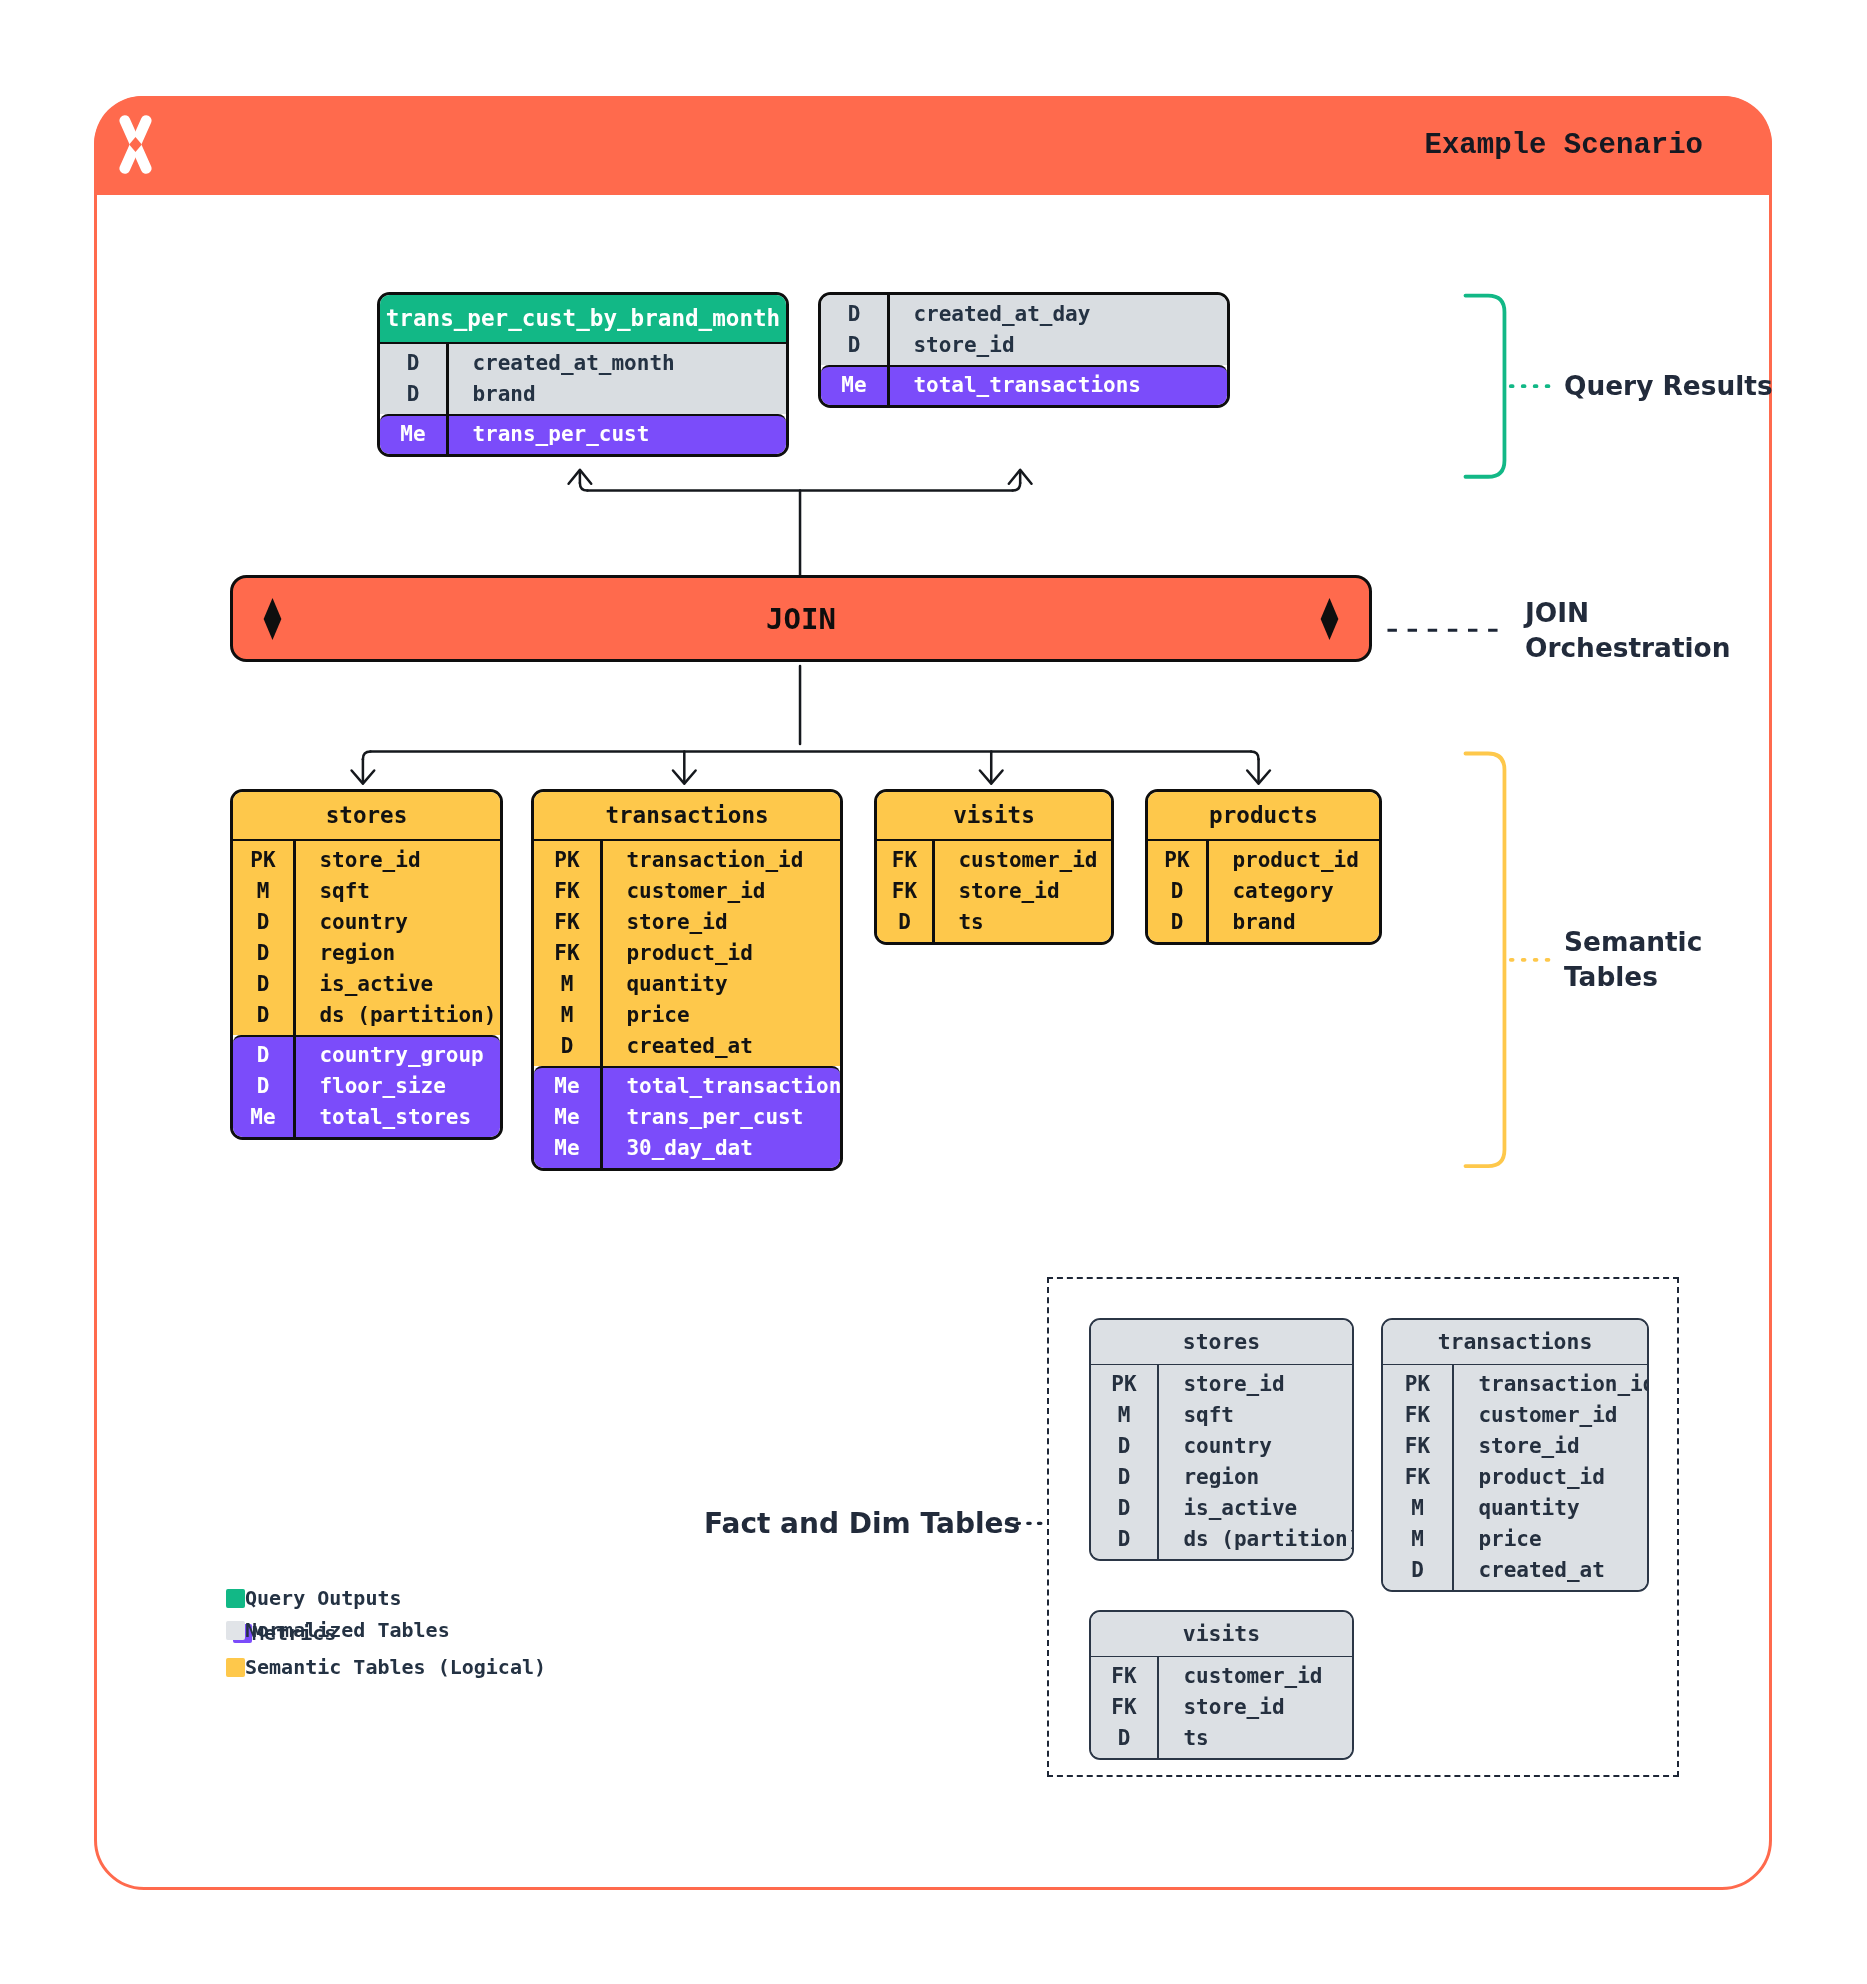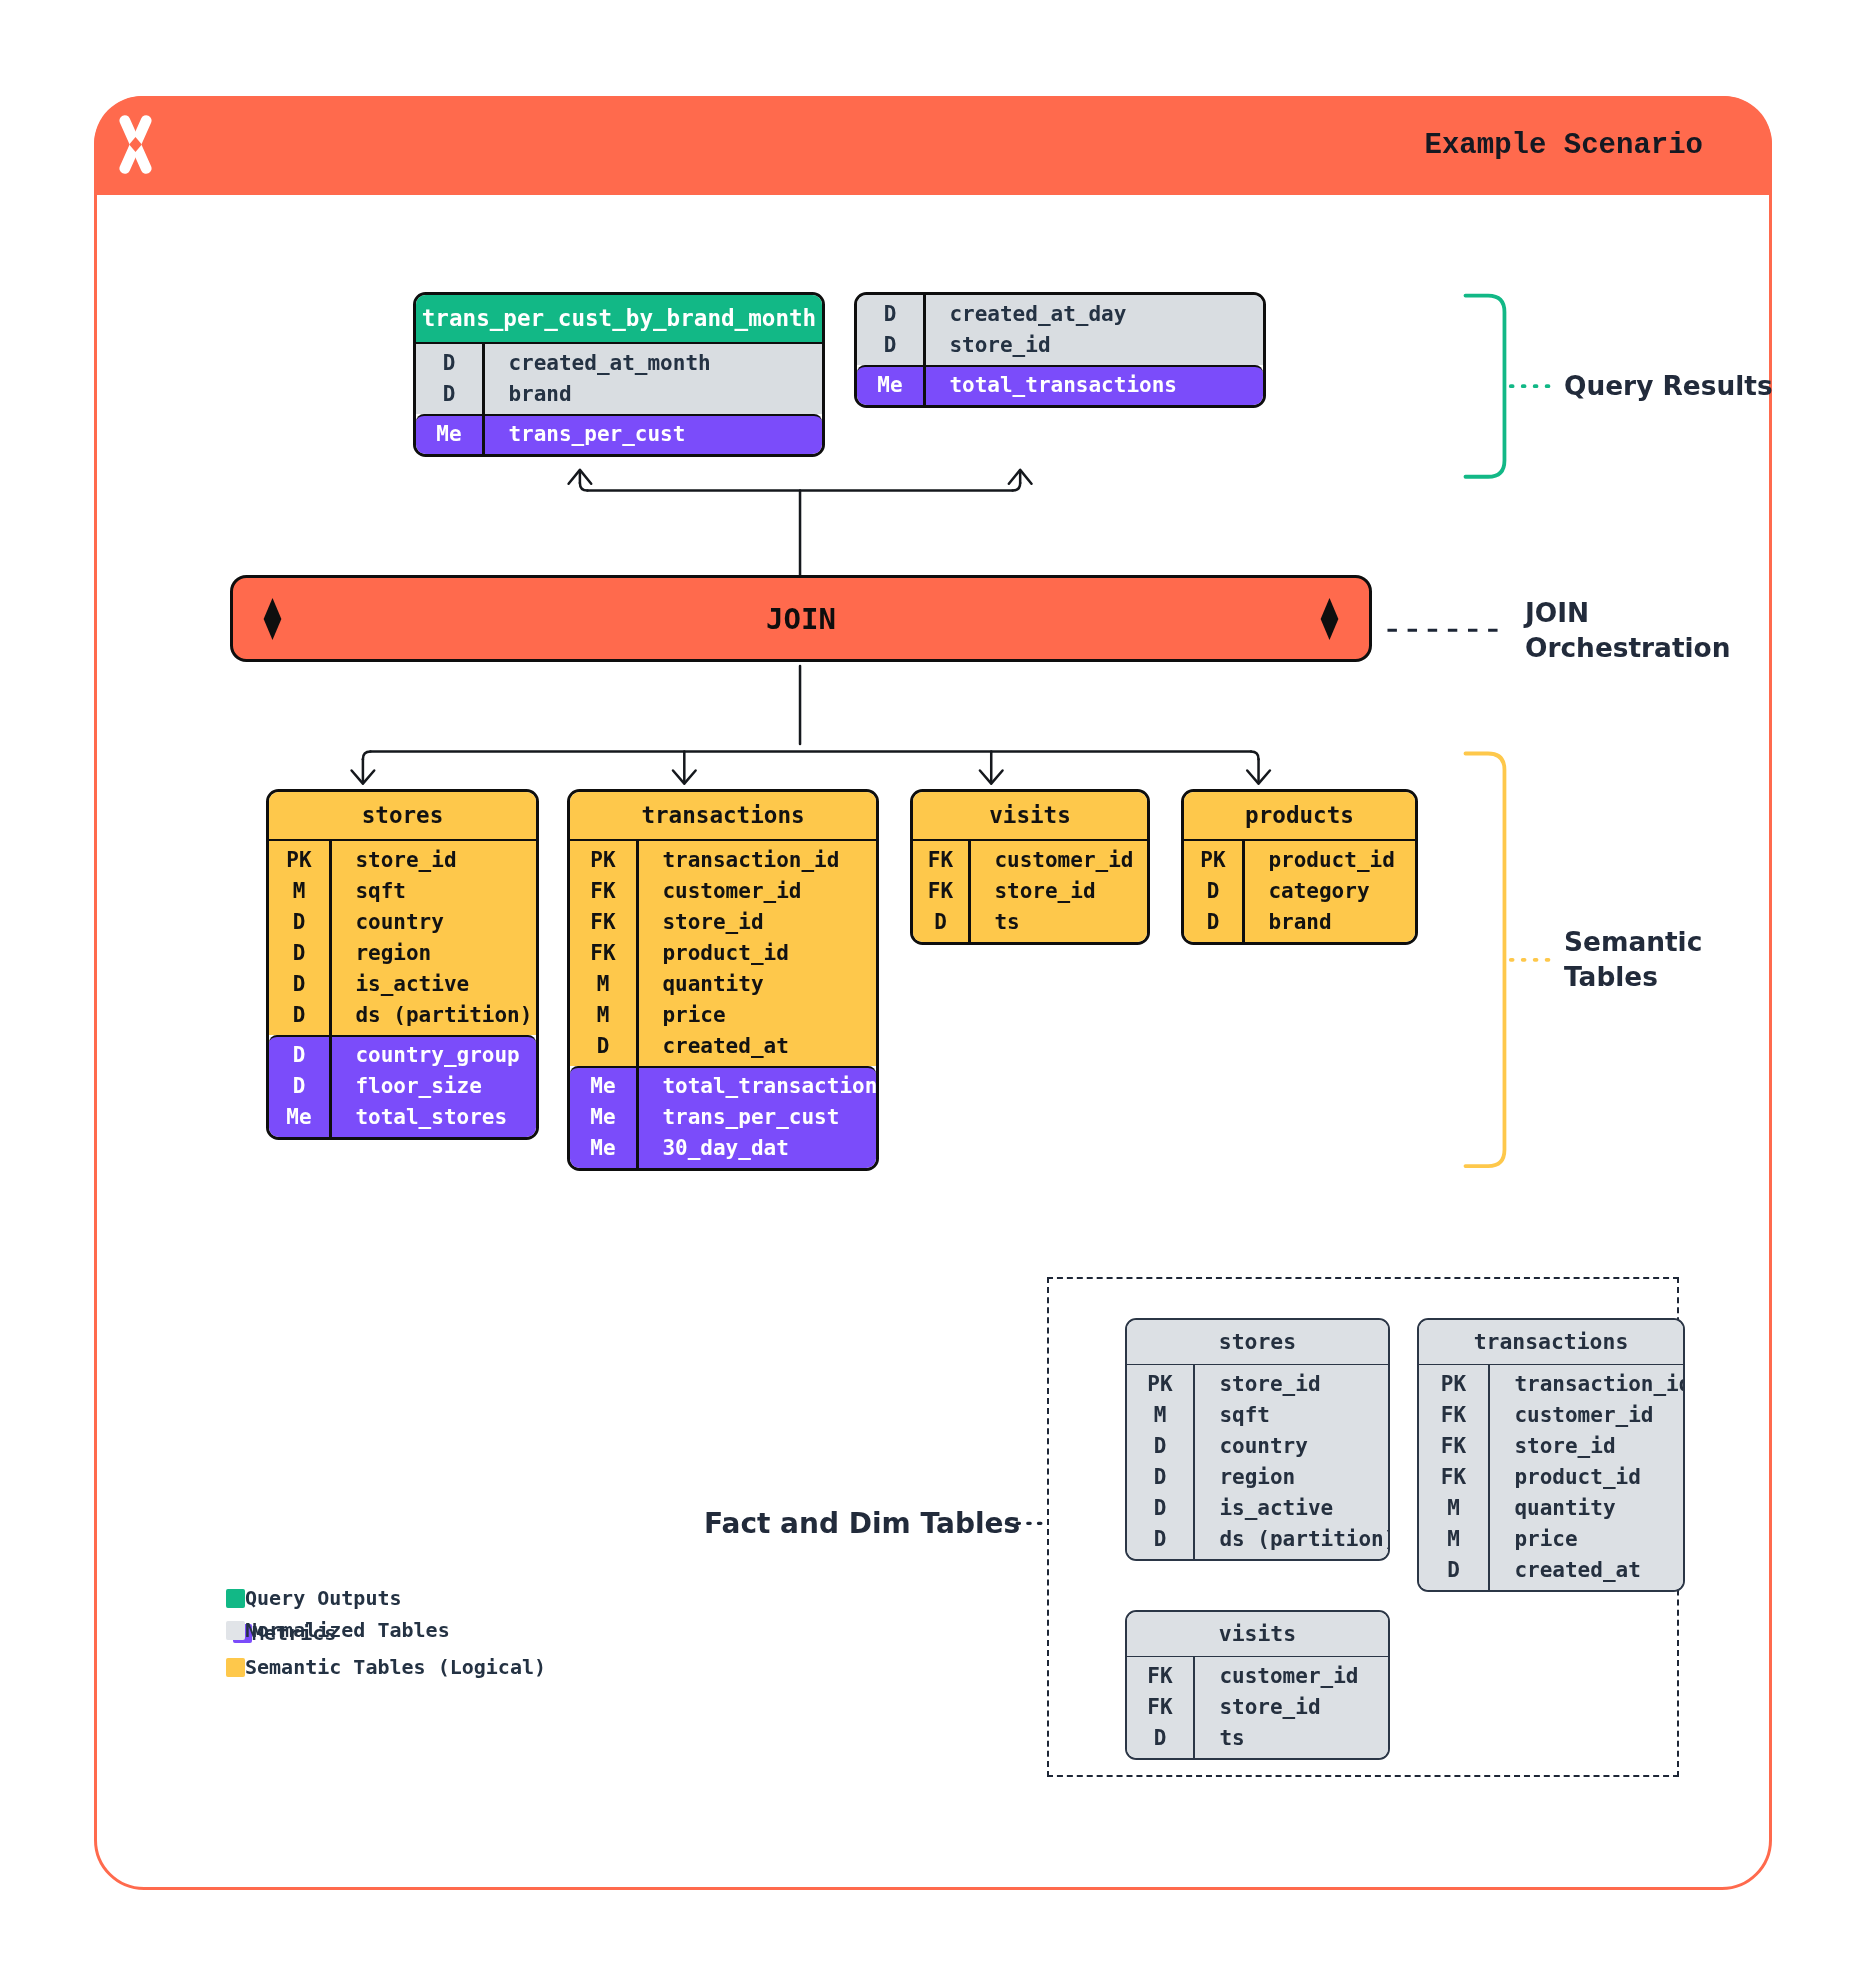--- a/index.html
+++ b/index.html
@@ -10,21 +10,21 @@
         border:3.1px solid #FF6A4D;border-radius:50px;background:#fff;box-sizing:border-box;}
   .card-head{position:absolute;left:94px;top:96px;width:1678px;height:99px;
         background:#FF6A4D;border-radius:48px 48px 0 0;box-sizing:border-box;
         display:flex;align-items:center;justify-content:flex-end;}
   .card-title{font-family:Liberation Mono, monospace;font-weight:bold;font-size:29px;
         color:#141922;padding-right:69px;}
   .logo{position:absolute;left:119px;top:113px;}
 
   
   .tbl{position:absolute;border:3.1px solid #0E0E0E;border-radius:12.6px;overflow:hidden;
-       background:#fff;font-family:"DejaVu Sans Mono",monospace;font-weight:bold;box-sizing:content-box;margin-left:36px;}
+       background:#fff;font-family:"DejaVu Sans Mono",monospace;font-weight:bold;box-sizing:content-box;}
   .thead{text-align:center;font-size:22.6px;line-height:47px;border-bottom:2.5px solid #0E0E0E;}
   .hd-green{background:#12B886;color:#ffffff;}
   .hd-yellow{background:#FEC84B;color:#121212;}
   .tbody{position:relative;}
   .sec{padding:3.8px 0;}
   .sec+.sec{border-top:2.5px solid #0E0E0E;border-radius:8px;}
   .row{display:flex;line-height:31px;font-size:21px;}
   .k{width:var(--kw);text-align:center;flex:none;}
   .v{padding-left:26.4px;white-space:nowrap;}
   .sec-gray{background:#D9DDE1;color:#243243;}

